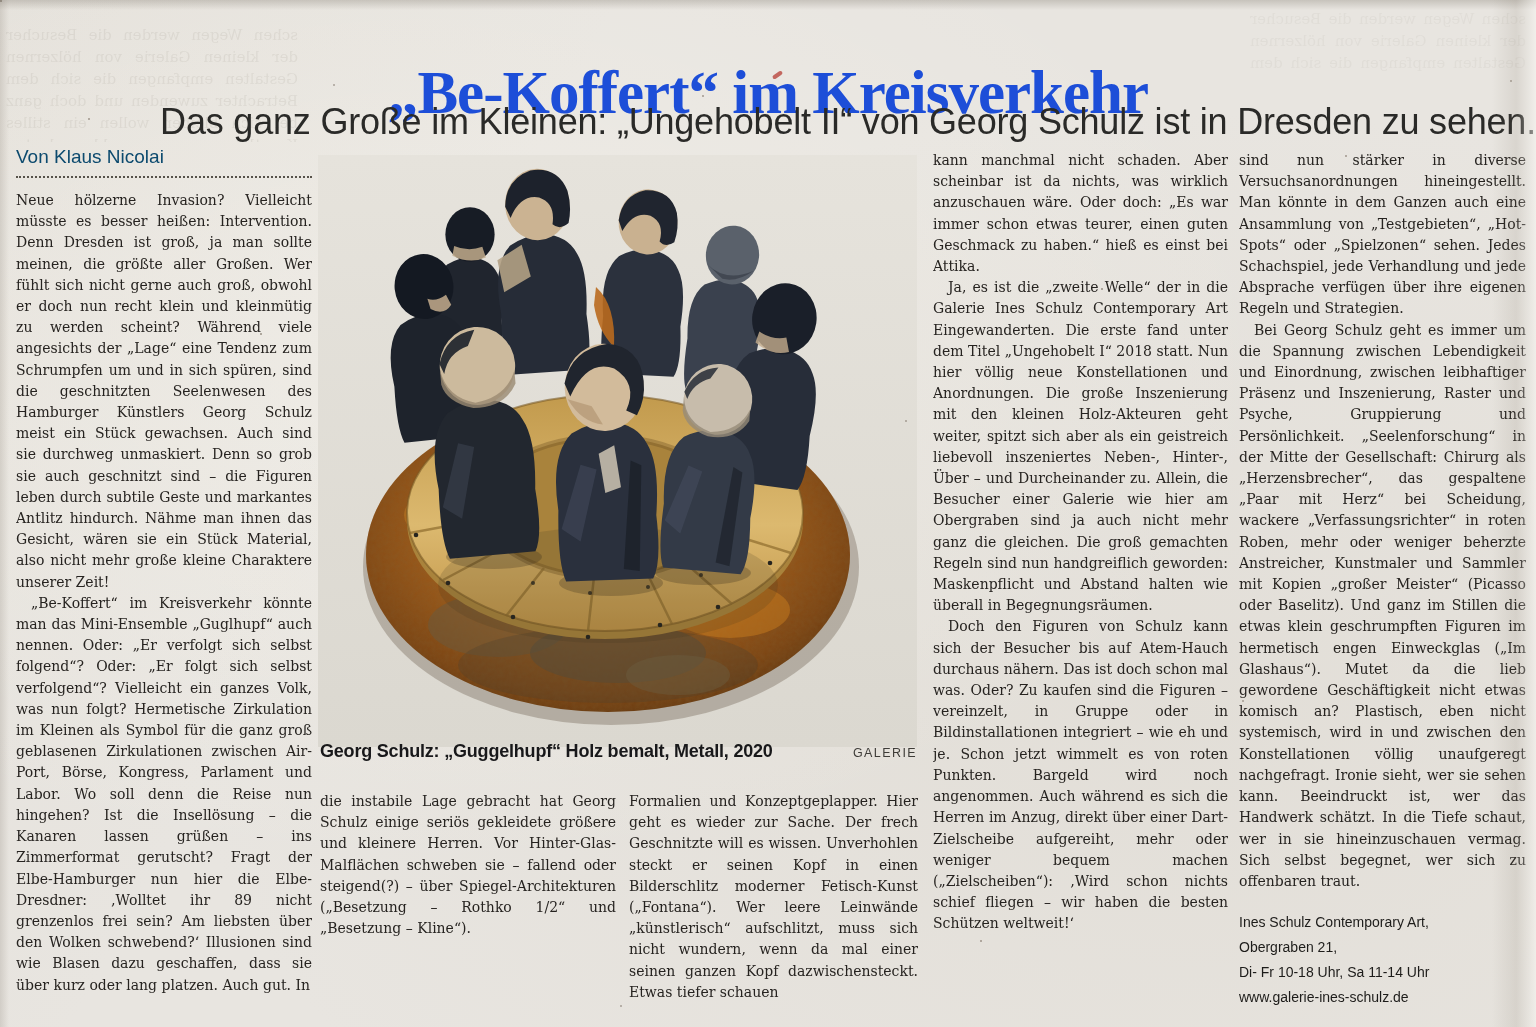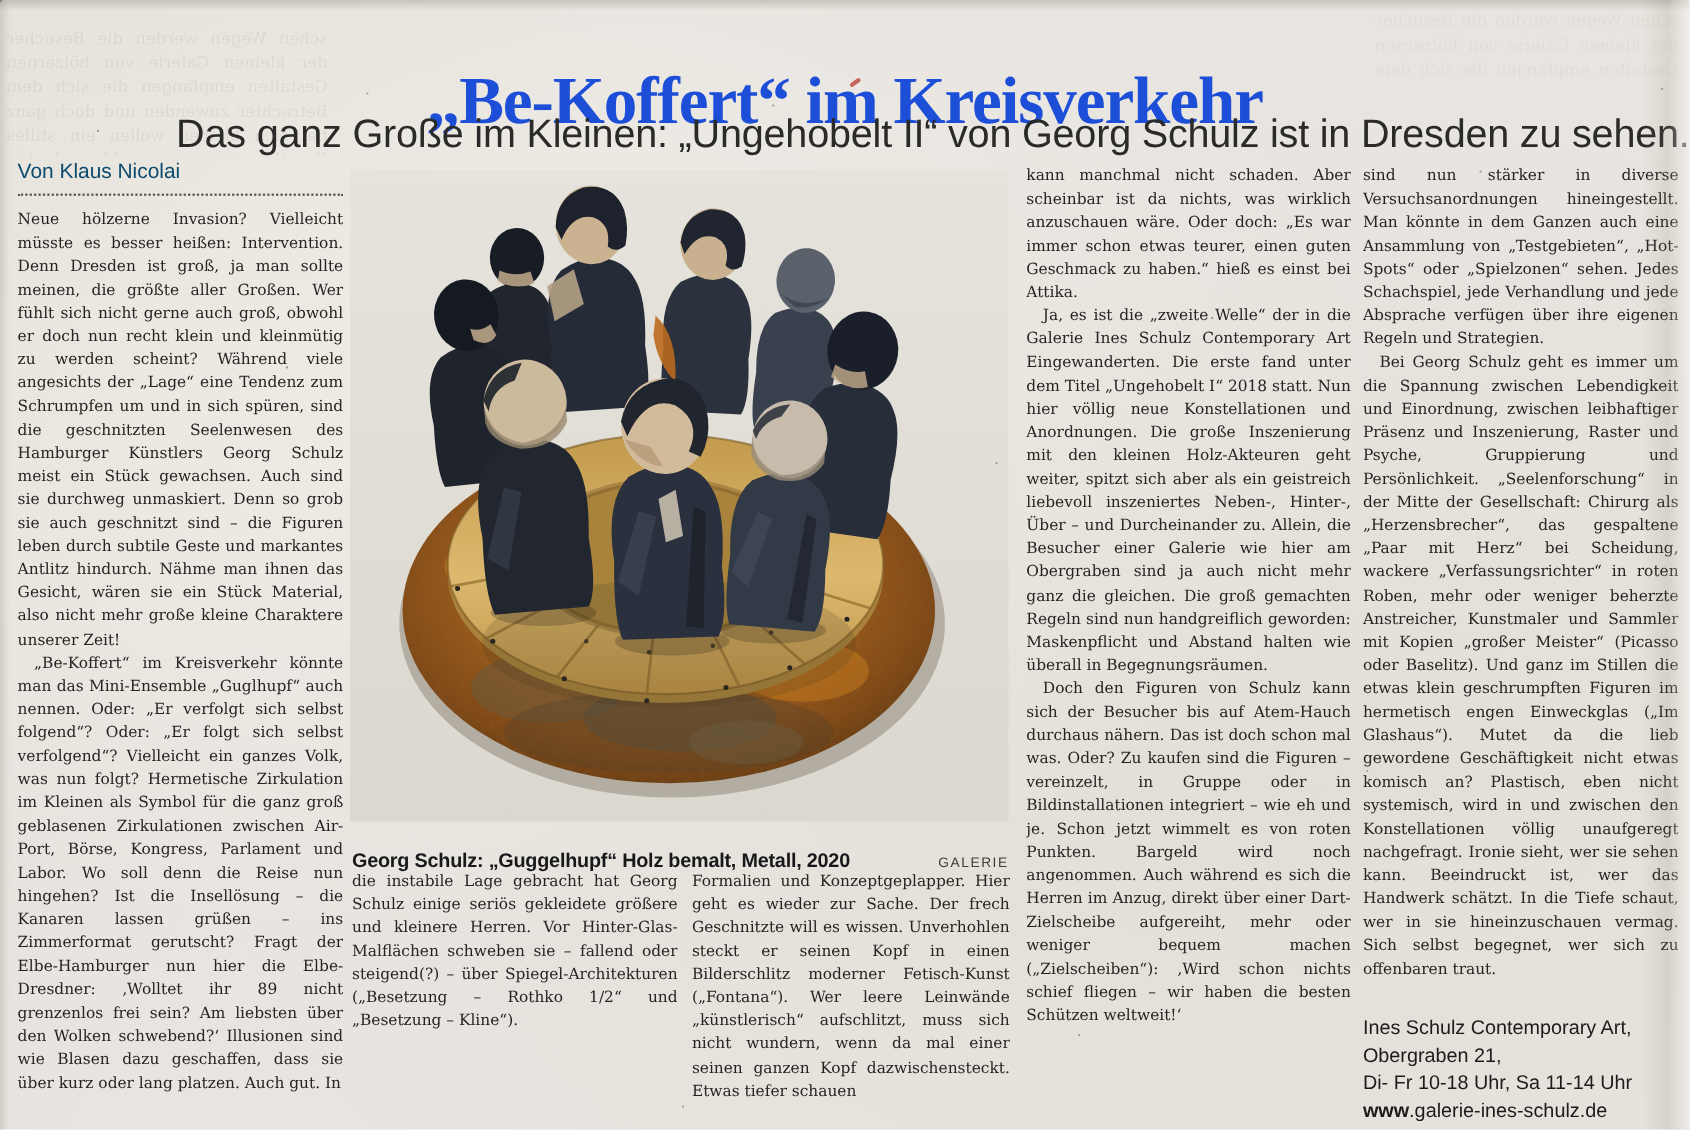--- a/index.html
+++ b/index.html
@@ -54,29 +54,29 @@
     text-align:justify;hyphens:auto;-webkit-hyphens:auto;}
   .col p{margin:0;}
   .col p.ind{text-indent:15px;}
   #col1{left:16px;top:190px;width:296px;height:826px;}
   #col2{left:320px;top:791px;width:296px;height:236px;}
   #col3{left:629px;top:791px;width:289px;height:236px;}
   #col4{left:933px;top:150px;width:295px;height:874px;}
   #col5{left:1239px;top:150px;width:287px;height:874px;}
 
   .photo{position:absolute;left:318px;top:155px;width:599px;height:592px;}
-  .caption-row{position:absolute;left:320px;top:752px;width:597px;display:flex;
+  .caption-row{position:absolute;left:320px;top:721px;width:597px;display:flex;
     justify-content:space-between;align-items:baseline;
     font-family:"Liberation Sans",sans-serif;text-align:right;}
   .caption{font-weight:700;font-size:18px;color:#18181a;letter-spacing:-.2px;}
   .credit{font-size:12.5px;letter-spacing:1.4px;color:#3e3c38;margin-top:25px;}
 
-  .contact{margin-top:30px;font-family:"Liberation Sans",sans-serif;
-    font-size:18px;line-height:25px;color:#1d1c1a;text-align:left;hyphens:none;}
-  .contact .bold{font-weight:700;}
+  .contact{margin-top:18px;font-family:"Liberation Sans",sans-serif;
+    font-size:14px;line-height:25px;color:#1d1c1a;text-align:left;hyphens:none;}
+  .contact .bold{font-weight:400;}
 </style>
 </head>
 <body>
 
 <div class="page">
 
   <div class="ghost" style="left:6px;top:24px;width:292px;height:118px;">schen Wegen werden die Besucher der kleinen Galerie von hölzernen Gestalten empfangen die sich dem Betrachter zuwenden und doch ganz bei sich bleiben wollen ein stilles Kunstleben an wohlgeordneten Nachmittagen voller Mannen und Kapitel die geduldig warten</div>
   <div class="ghost lighter" style="left:332px;top:162px;width:556px;height:142px;">schen Wegen werden die Besucher der kleinen Galerie von hölzernen Gestalten empfangen die sich dem Betrachter zuwenden und doch ganz bei sich bleiben wollen ein stilles Kunstleben an wohlgeordneten Nachmittagen voller Mannen und Kapitel die geduldig warten</div>
   <div class="ghost lighter" style="left:1250px;top:8px;width:276px;height:66px;">schen Wegen werden die Besucher der kleinen Galerie von hölzernen Gestalten empfangen die sich dem Betrachter zuwenden und doch ganz bei sich bleiben wollen ein stilles Kunstleben an wohlgeordneten Nachmittagen voller Mannen und Kapitel die geduldig warten</div>
 

